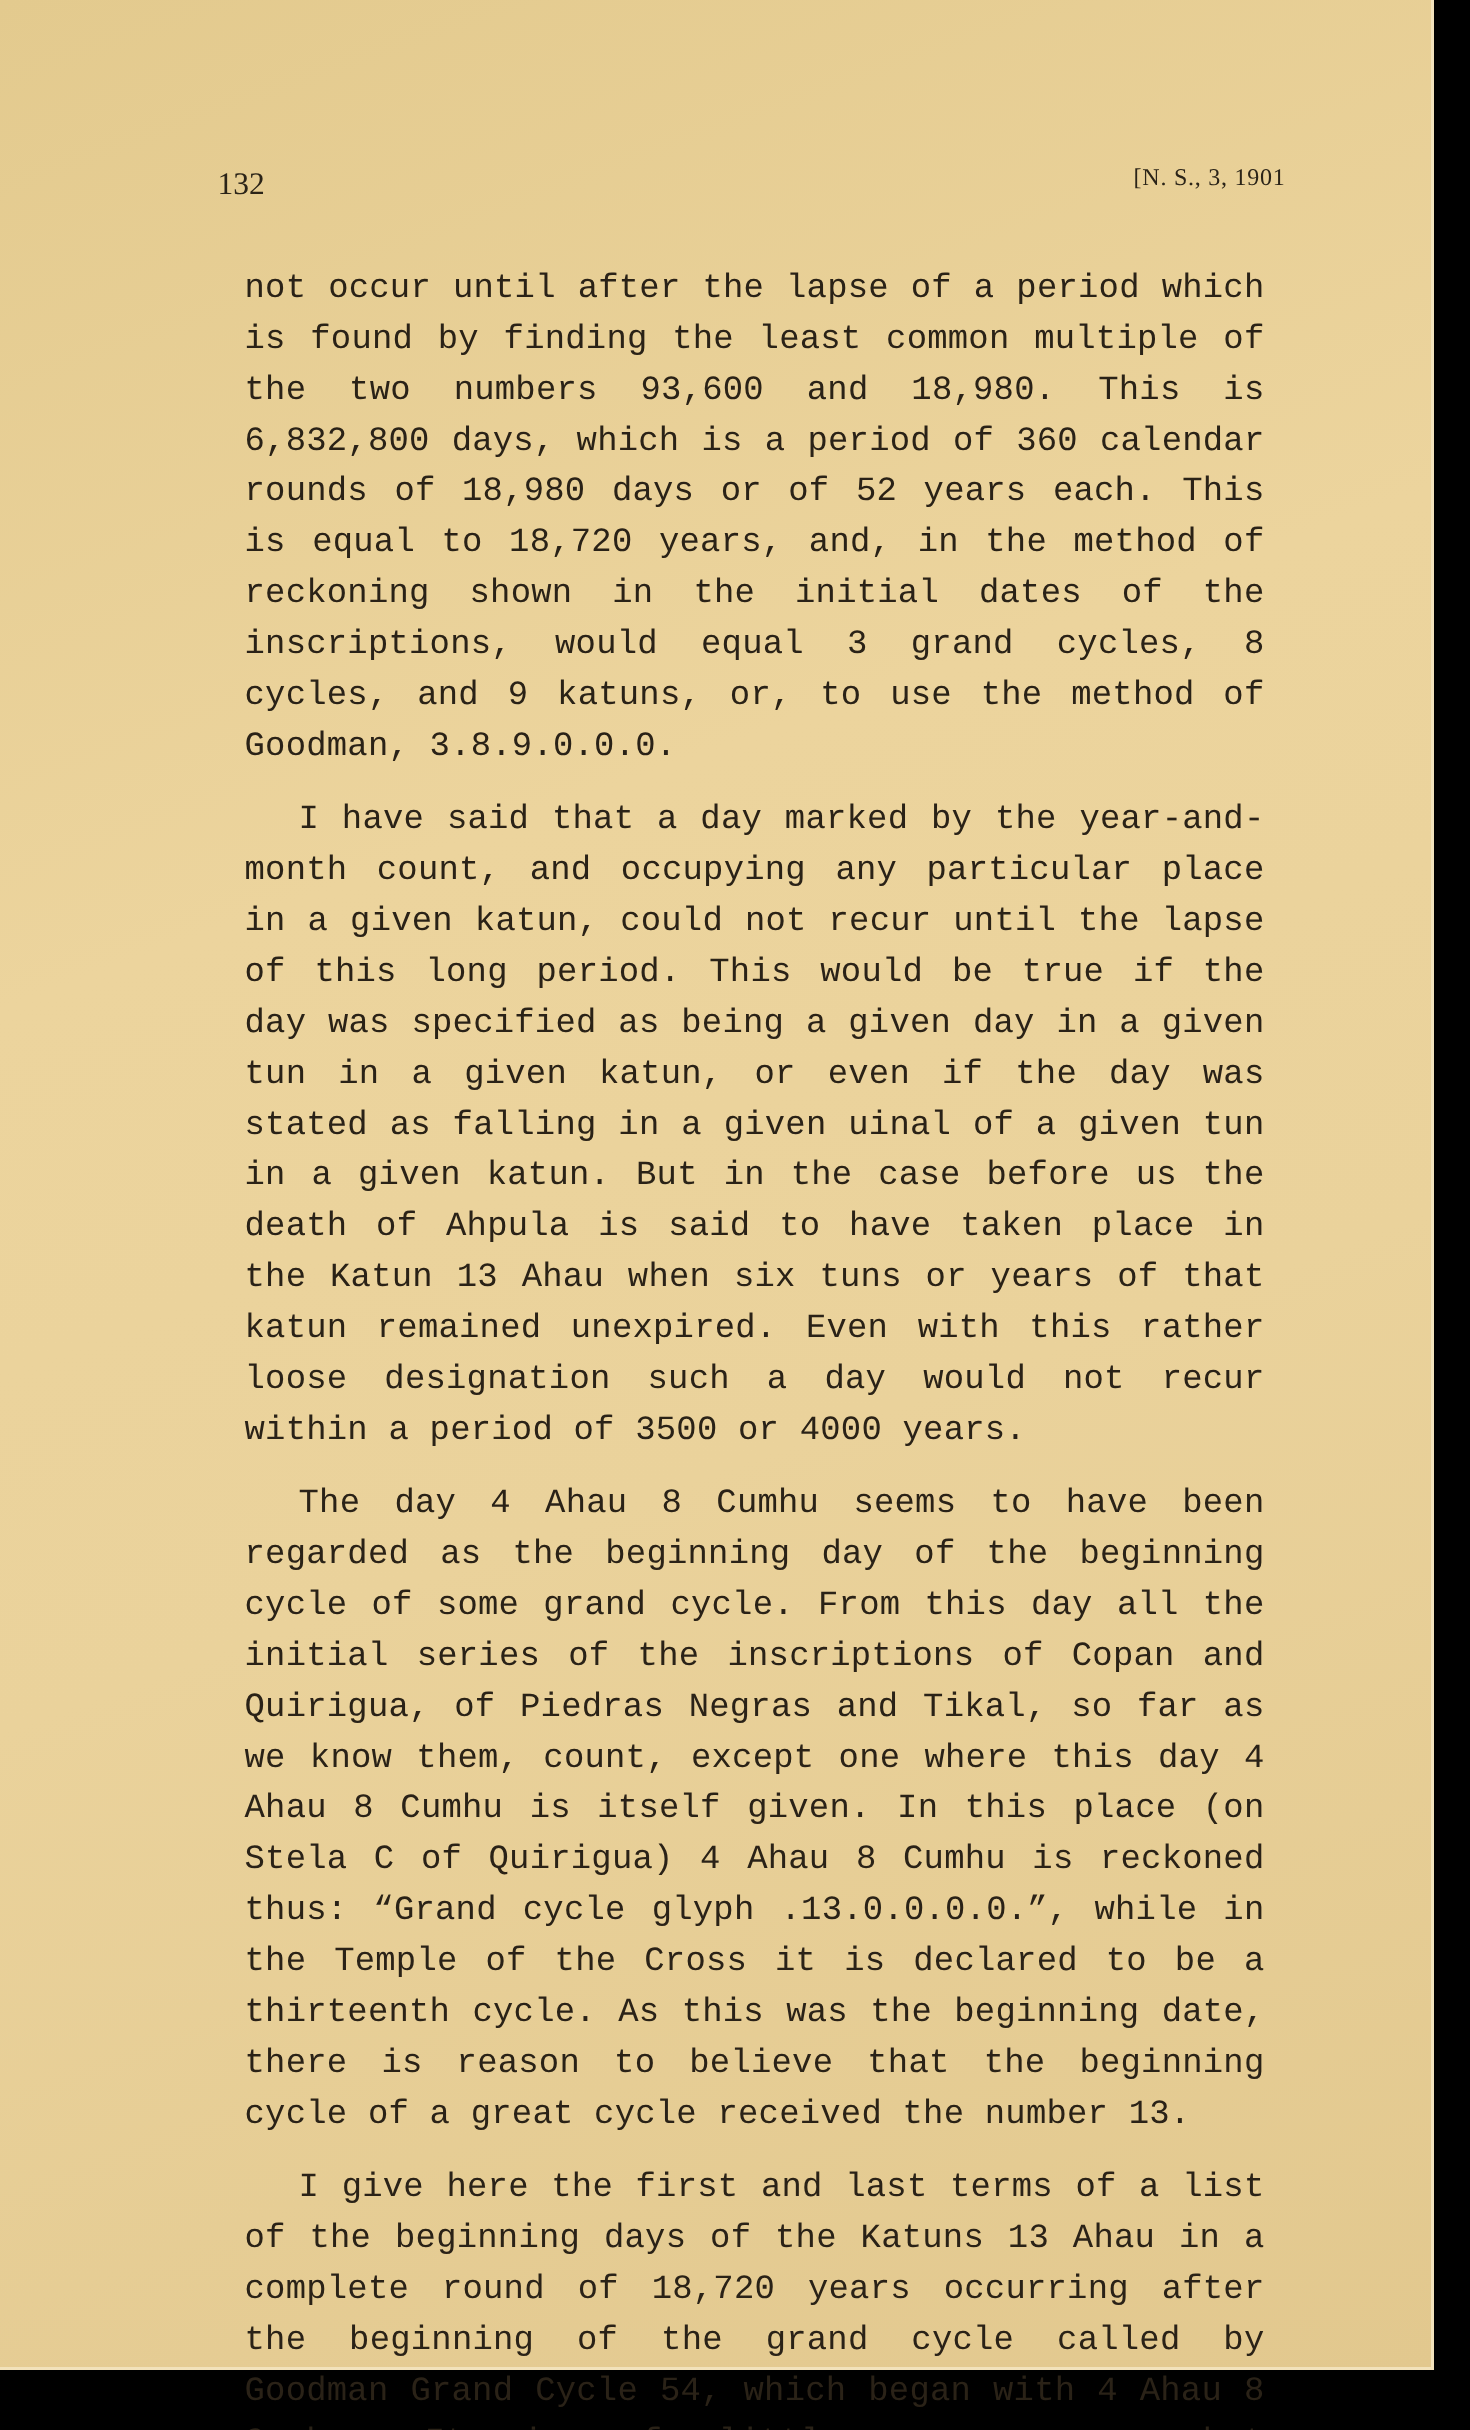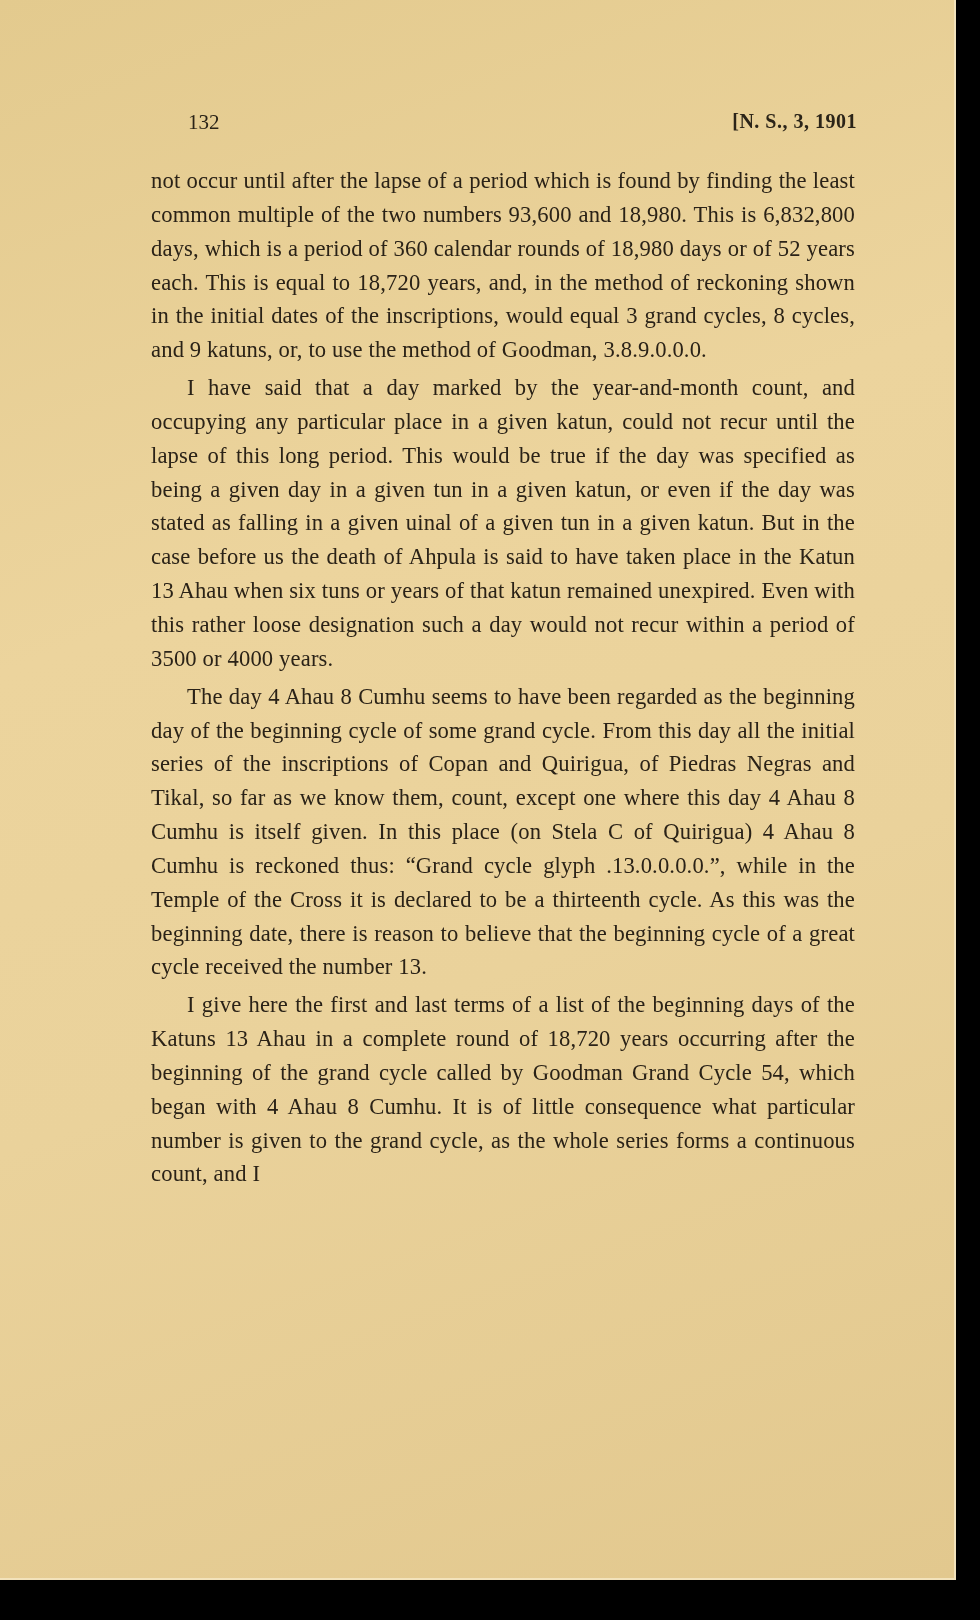--- a/index.html
+++ b/index.html
@@ -32,54 +32,53 @@
       width: 712px;
       height: 30px;
       color: #2b2418;
       font-size: 20px;
     }
     .page-number {
       position: absolute;
       left: 0;
       top: 0;
       font-size: 21px;
-      margin-left: 43px;
     }
     .journal-title {
       position: absolute;
       left: 0;
       right: 0;
       top: 0;
       text-align: center;
       font-style: italic;
       letter-spacing: 1.6px;
       font-size: 19px;
     }
     .volume-info {
       position: absolute;
       right: 0;
       top: 0;
-      font-size: 20px;
+      font-size: 16px;
       letter-spacing: 0.5px;
-      font-weight: bold;
     }
     .body-text {
       position: absolute;
       top: 160px;
       left: 147px;
       width: 712px;
       color: #2a2217;
       font-size: 22.6px;
       line-height: 33.85px;
       text-align: justify;
       letter-spacing: 0.15px;
     }
     .para {
-      margin: 4px;
+      margin: 16px;
       text-indent: 0;
+      font-family: Liberation Mono, monospace;
     }
     .para.indent {
       text-indent: 36px;
     }
   </style>
 </head>
 <body>
 
 <div class="page">
   <div class="running-head">

